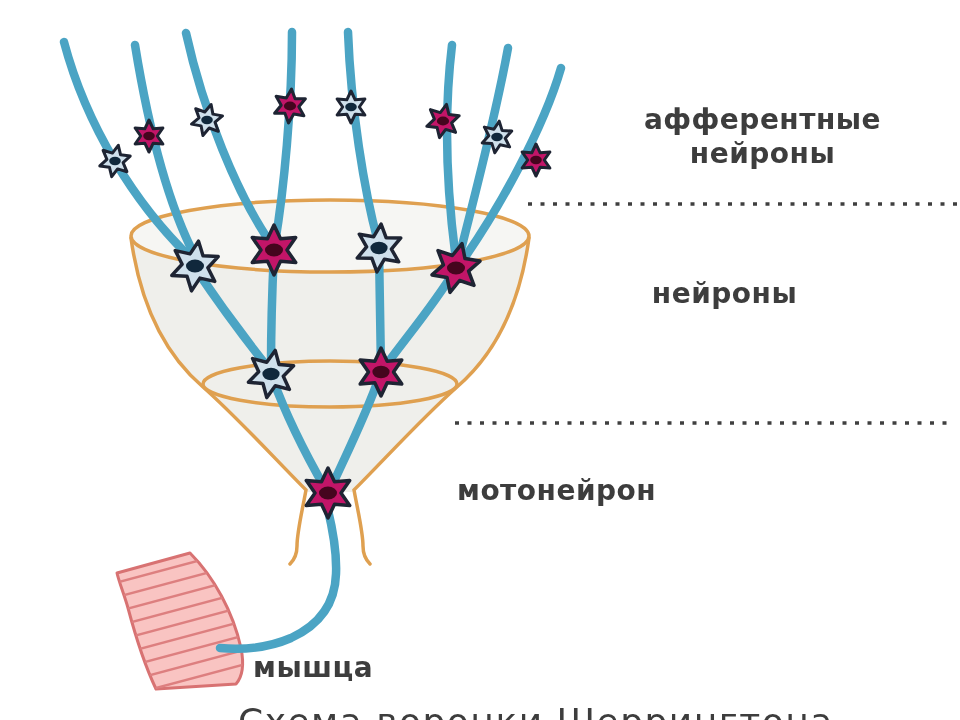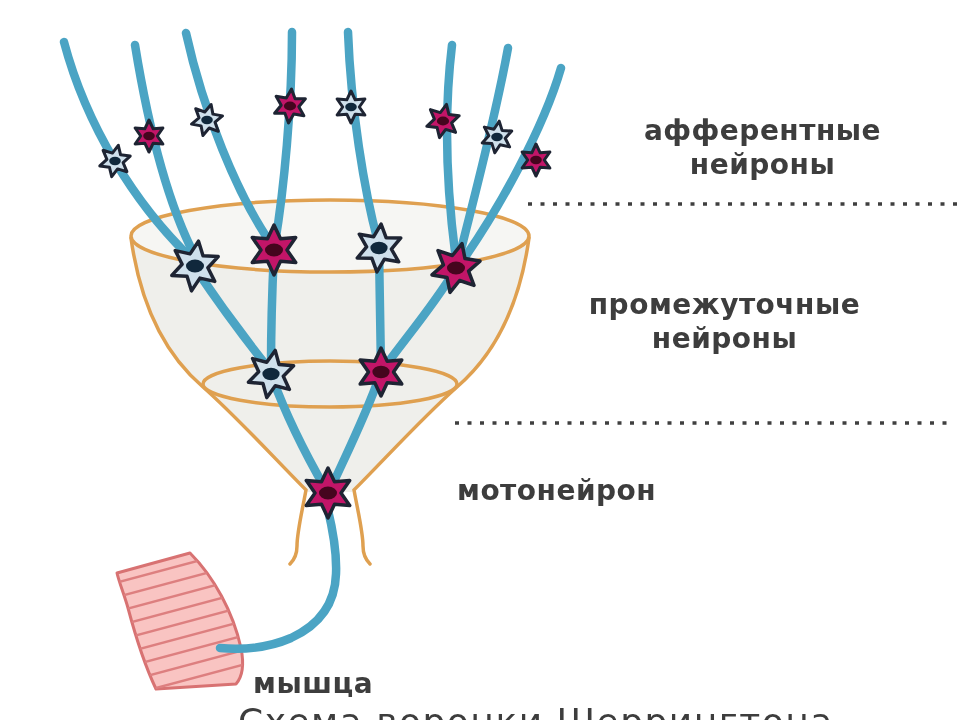--- a/index.html
+++ b/index.html
@@ -5,21 +5,21 @@
   html,body{margin:0;padding:0;background:#ffffff;}
   .stage{
     position:relative;width:960px;height:720px;background:#ffffff;
     overflow:hidden;font-family:"DejaVu Sans",sans-serif;
   }
   .stage svg{position:absolute;left:0;top:0;}
   .lbl{
     position:absolute;color:#3d3d3d;font-weight:700;font-size:28px;
     line-height:34px;letter-spacing:.5px;white-space:nowrap;text-align:center;
   }
-  .lbl.center{text-align:center;white-space:normal;margin-top:11px;}
+  .lbl.center{text-align:center;white-space:normal;}
   .lbl.center div{white-space:nowrap;}
   .caption{
     position:absolute;color:#3d3d3d;font-weight:400;font-size:36px;
     letter-spacing:1.5px;white-space:nowrap;
   }
   .fiber{fill:none;stroke:#4ba4c4;stroke-width:8.5;stroke-linecap:round;}
   .wall{fill:none;stroke:#dfa050;stroke-width:3.5;stroke-linecap:round;}
   .dots{fill:none;stroke:#3f3f3f;stroke-width:3.5;stroke-dasharray:4 8.5;}
   .stripe{stroke:#dd7f7f;stroke-width:2.5;}
 </style>
@@ -146,23 +146,22 @@
     <line class="dots" x1="528" y1="204" x2="957" y2="204"></line>
     <line class="dots" x1="455" y1="423" x2="950" y2="423"></line>
   </svg>
 
   <div class="lbl center" style="left:565px;top:103px;width:395px;">
     <div>афферентные</div>
     <div>нейроны</div>
   </div>
 
   <div class="lbl center" style="left:557px;top:277px;width:335px;">
-    <div>промежуточные</div>
     <div>нейроны</div>
   </div>
 
   <div class="lbl" style="left:457px;top:474px;">мотонейрон</div>
 
-  <div class="lbl" style="left:253px;top:667px;">мышца</div>
+  <div class="lbl" style="left:253px;top:651px;">мышца</div>
 
   <div class="caption" style="left:238px;top:701px;">Схема воронки Шеррингтона</div>
 
 </div>
 
 </body></html>

